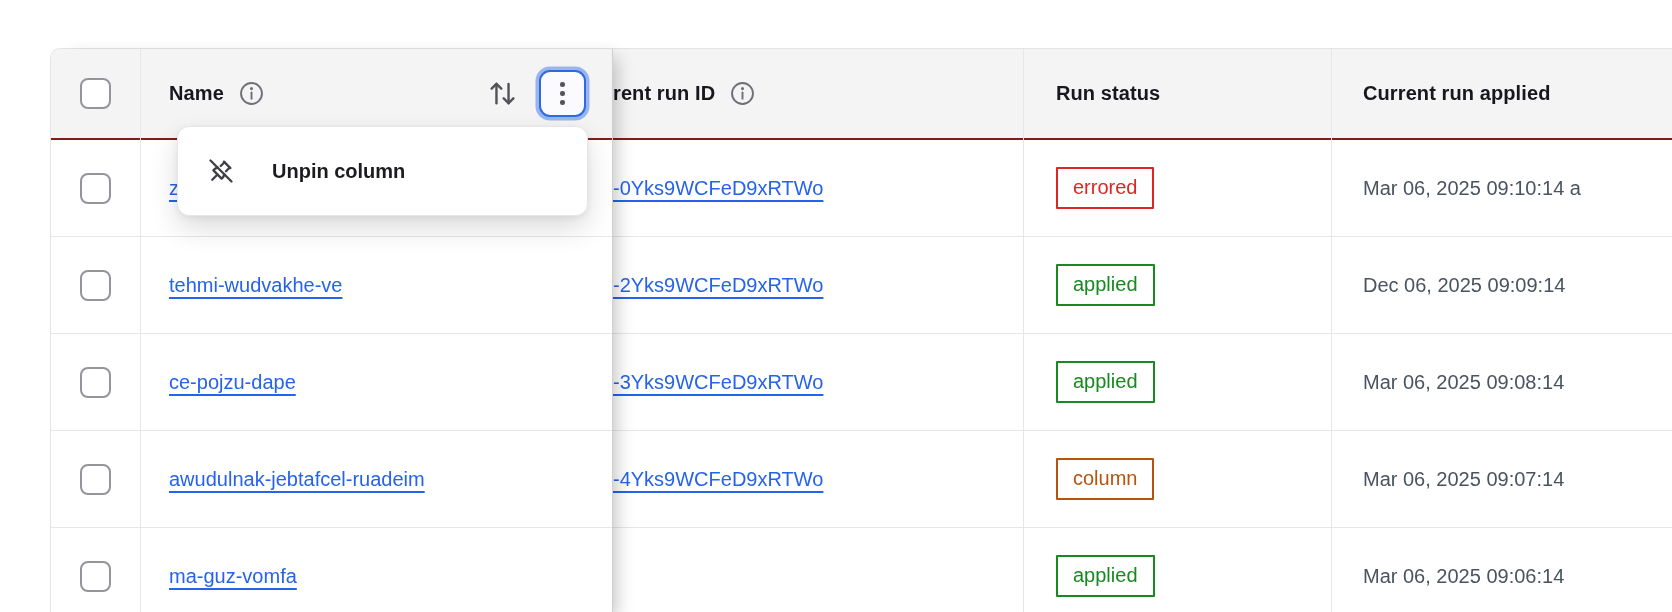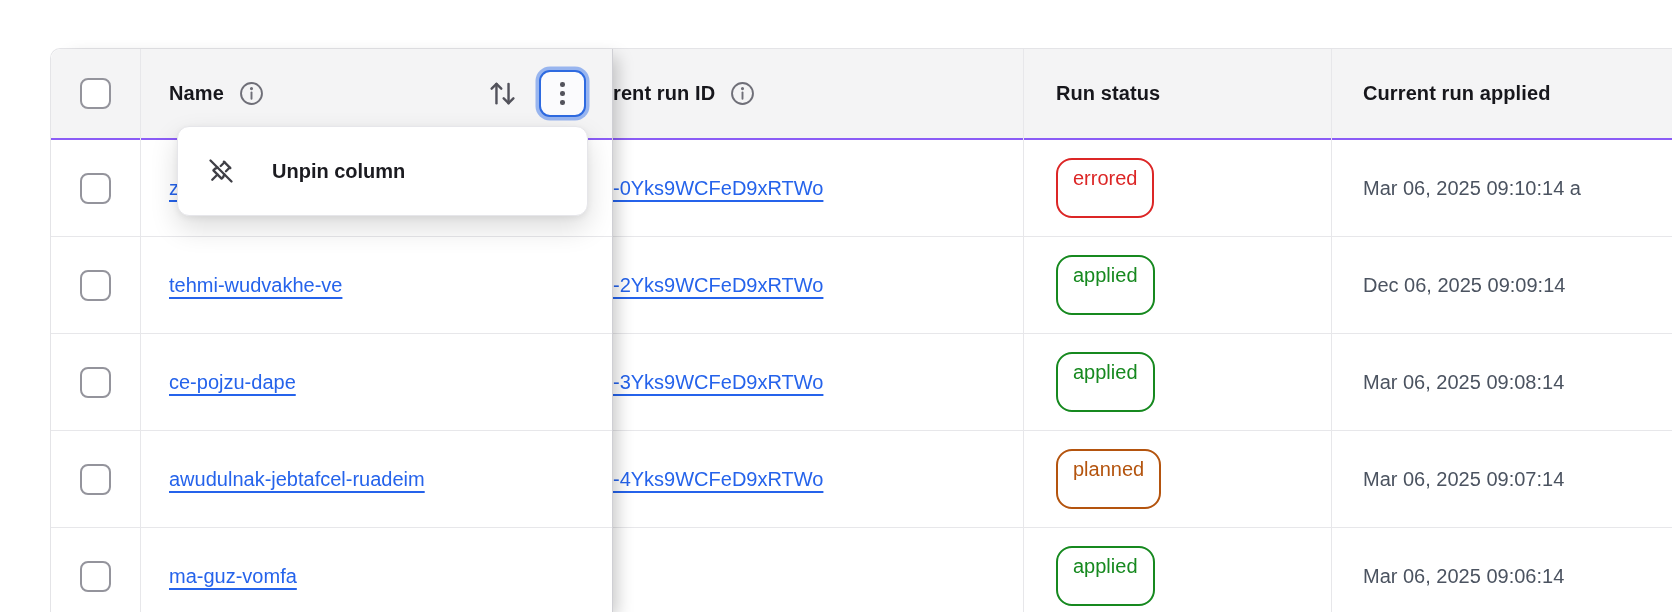--- a/index.html
+++ b/index.html
@@ -5,21 +5,21 @@
   * { margin:0; padding:0; box-sizing:border-box; }
   html,body { width:1672px; height:612px; overflow:hidden; background:#fff;
               font-family:"Liberation Sans", sans-serif; }
   :root { --link-color:#2563eb; }
 
   .table { position:absolute; left:50px; top:48px; width:1622px; height:576px;
            border-top:1px solid #e4e4e7; border-left:1px solid #e4e4e7;
            border-top-left-radius:10px; }
 
   .col { display:flex; flex-direction:column; }
-  .th  { height:91px; background:#f4f4f5; border-bottom:2px solid #8b5cf6;
+  .th  { height:91px; background:#f4f4f5; border-bottom:2px solid #7f1d1d;
          display:flex; align-items:center; white-space:nowrap; overflow:hidden; }
   .td  { height:97px; background:#fff; border-bottom:1px solid #e7e7ea;
          display:flex; align-items:center; white-space:nowrap; overflow:hidden; }
 
   .h-label { font-size:20px; font-weight:700; color:#17171c; letter-spacing:.1px; }
 
   
   .scroll-group { position:absolute; left:562px; top:0; width:1060px; display:flex; z-index:1; }
   .col-runid   { width:411px; border-right:1px solid #e7e7ea; }
   .col-status  { width:308px; border-right:1px solid #e7e7ea; }
@@ -39,21 +39,21 @@
   .col-name .th { padding-left:28px; padding-right:26px; }
   .col-name .td { padding-left:28px; }
 
   .checkbox { width:31px; height:31px; border:2px solid #94949c; border-radius:8px;
               background:#fff; cursor:pointer; }
 
   .link { color:var(--link-color); font-size:20px; text-decoration:underline;
           text-underline-offset:5px; text-decoration-thickness:1.5px; cursor:pointer; }
 
   .badge { display:inline-block; font-size:20px; line-height:1.25;
-           padding:6px 15px 25px; border:2px solid currentColor; border-radius:16px; }
+           padding:6px 15px 7px; border:2px solid currentColor; border-radius:1px; }
 
   .ts { font-size:20px; color:#4b5360; }
 
   .icon { flex:none; }
   .info-icon { margin-left:14px; cursor:pointer; }
   .sort-icon { margin-left:auto; margin-right:22px; cursor:pointer; }
 
   .menu-button { width:47px; height:47px; border-radius:11px; background:#fbfbfd;
                  border:2.5px solid #2e6ae0; box-shadow:0 0 0 3.5px rgba(77,130,234,0.55);
                  display:flex; flex-direction:column; align-items:center; justify-content:center;
@@ -106,21 +106,21 @@
       <div class="td">
           <span class="badge" style="color: rgb(220, 38, 38); border-color: rgb(220, 38, 38);">errored</span>
         </div>
       <div class="td">
           <span class="badge" style="color: rgb(22, 137, 31); border-color: rgb(22, 137, 31);">applied</span>
         </div>
       <div class="td">
           <span class="badge" style="color: rgb(22, 137, 31); border-color: rgb(22, 137, 31);">applied</span>
         </div>
       <div class="td">
-          <span class="badge" style="color: rgb(180, 84, 14); border-color: rgb(180, 84, 14);">planned</span>
+          <span class="badge" style="color: rgb(180, 84, 14); border-color: rgb(180, 84, 14);">column</span>
         </div>
       <div class="td">
           <span class="badge" style="color: rgb(22, 137, 31); border-color: rgb(22, 137, 31);">applied</span>
         </div>
     </div>
 
     <div class="col col-applied">
       <div class="th">
         <span class="h-label">Current run applied</span>
       </div>

